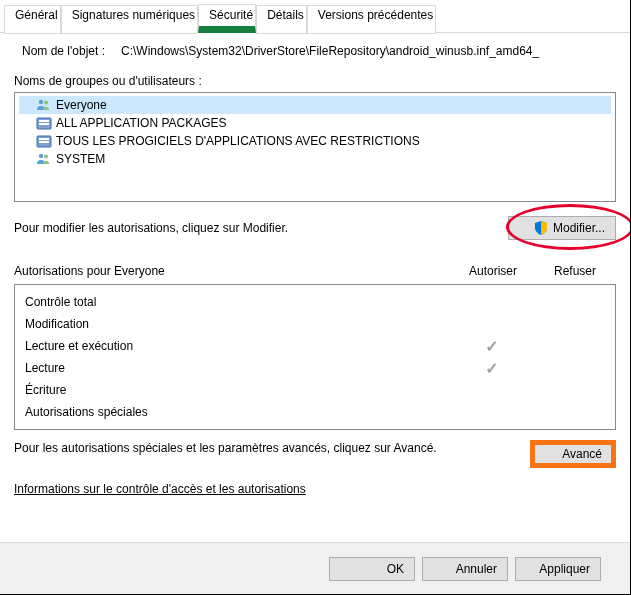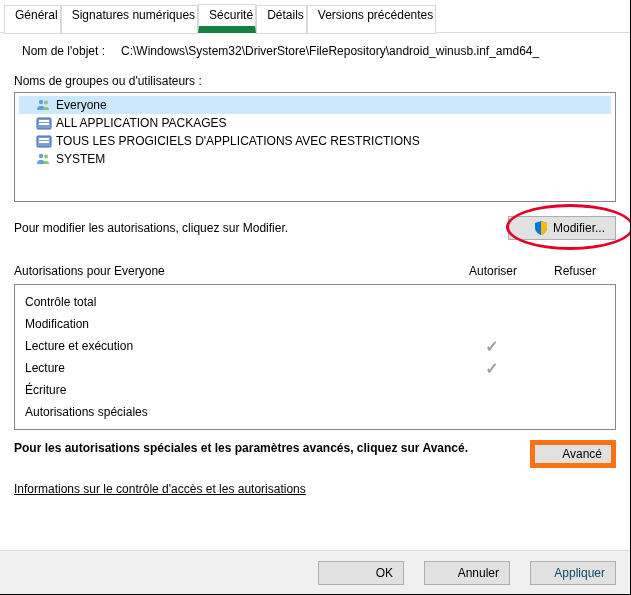--- a/index.html
+++ b/index.html
@@ -82,21 +82,21 @@
     font: inherit;
     display:inline-flex;
     align-items:center;
     justify-content:flex-end;
   }
   .btn.selected {
     border: 5px solid #f97316;
     padding: 2px 9px;
   }
   .btn.disabled {
-    color: #0c4a6e;
+    color: #000000;
   }
   .ellipse-annot {
     position:absolute;
     border: 3px solid #e4002b;
     border-radius: 50%;
     width: 128px;
     height: 46px;
     pointer-events:none;
   }
   .perm-header {
@@ -116,38 +116,38 @@
     height: 22px;
   }
   .perm-name { flex:1; padding-left: 10px; }
   .perm-check { width:82px; text-align:center; color:#a0a0a0; font-size:16px; font-weight:bold;}
   .adv-row {
     display:flex;
     margin-top: 10px;
     align-items: flex-start;
     justify-content: space-between;
   }
-  .adv-text { flex:1; padding-right: 14px; line-height:1.35;font-weight:bold; }
+  .adv-text { flex:1; padding-right: 14px; line-height:1.35; }
   .link {
     color: #000000;
     text-decoration: underline;
     cursor:pointer;
     display:inline-block;
     margin-top: 14px;
   }
   .footer {
     position:absolute;
     bottom:0; left:0; right:0;
-    height: 44px;
+    height: 52px;
     border-top: 1px solid #ddd;
     display:flex;
     align-items:center;
     justify-content:flex-end;
-    padding-right: 14px;
-    gap: 20px;
+    padding-right: 29px;
+    gap: 7px;
     background:#f0f0f0;
   }
   .footer .btn { min-width: 86px; height:24px; }
 </style>
 </head>
 <body>
 
 <div class="tabs">
   <div class="tab">Général</div>
   <div class="tab">Signatures numériques</div>

